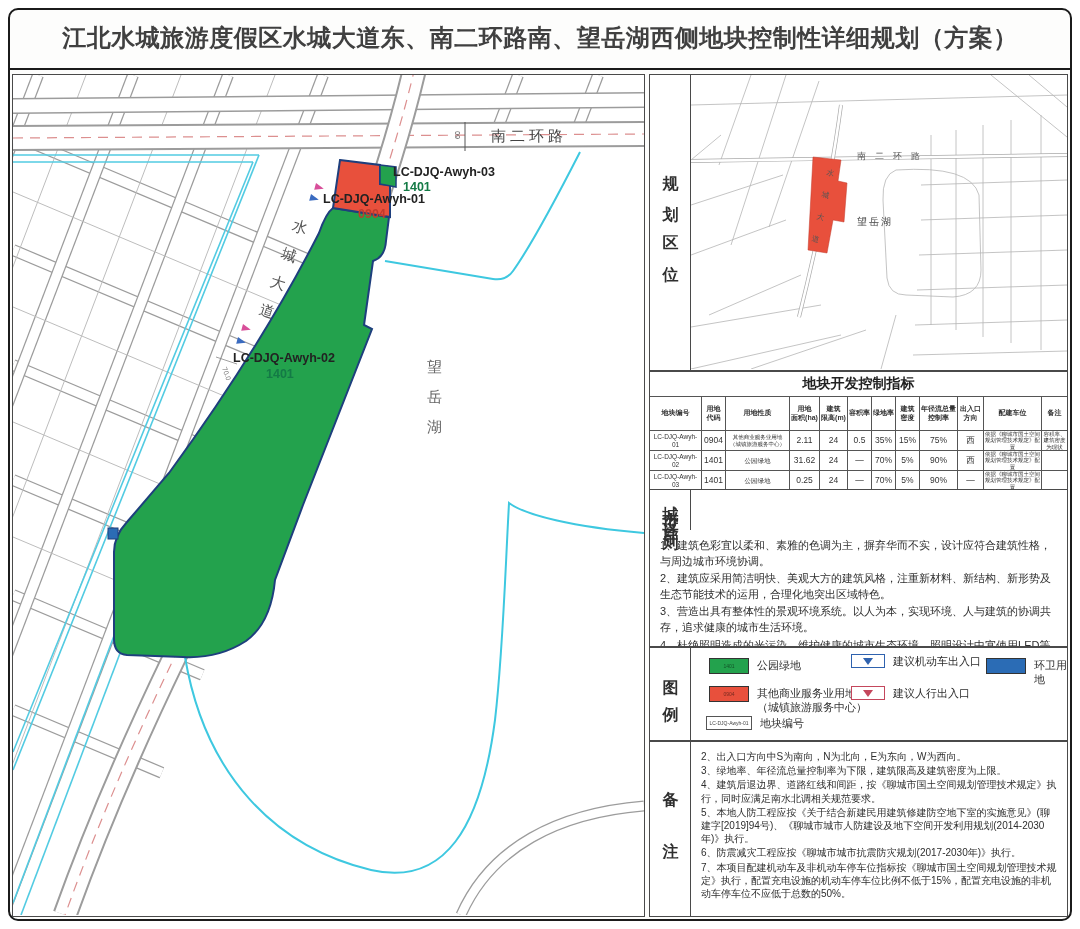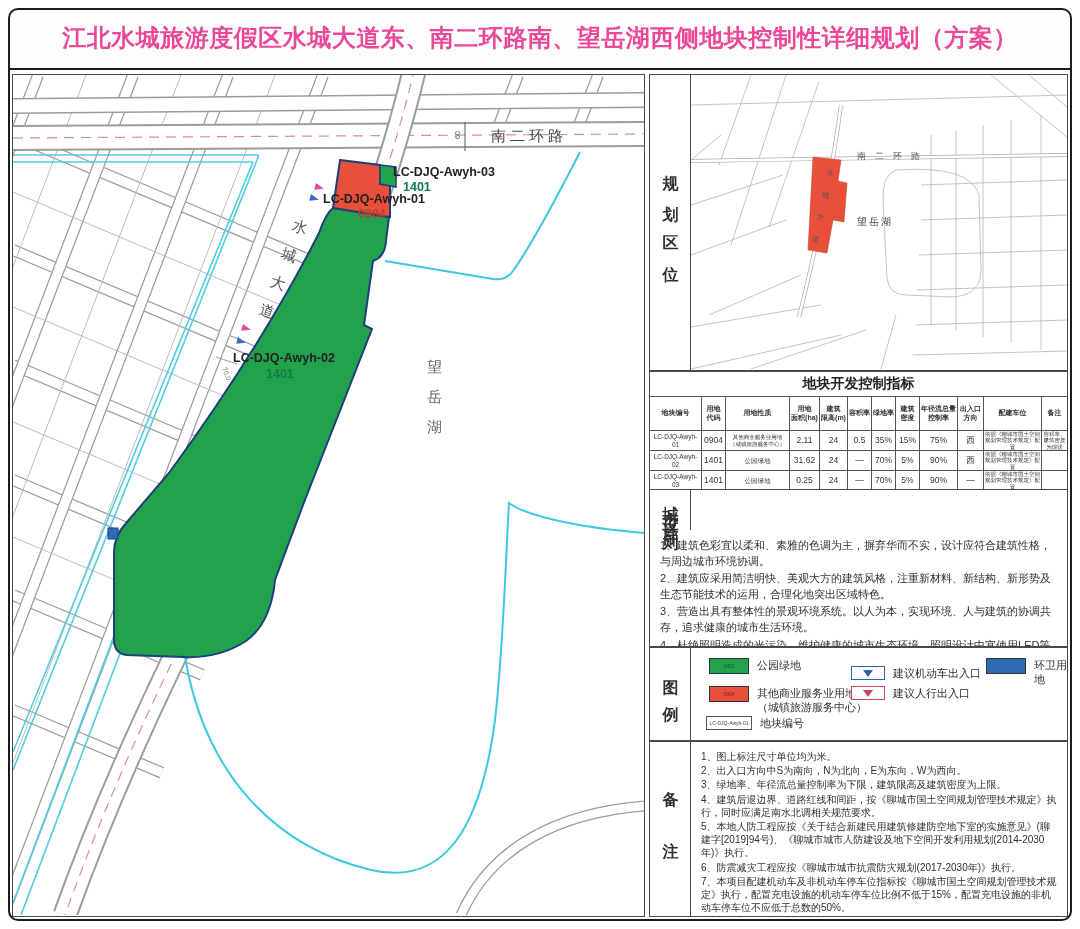--- a/index.html
+++ b/index.html
@@ -1,20 +1,20 @@
 <!DOCTYPE html>
 <html><head>
 <meta charset="utf-8">
 <style>
   html,body{margin:0;padding:0;background:#fff;}
   body{font-family:"Liberation Sans","DejaVu Sans",sans-serif;color:#333;}
   .page{position:relative;width:1080px;height:929px;background:#fff;overflow:hidden;}
   .outer{position:absolute;left:8px;top:8px;width:1060px;height:909px;border:2px solid #1b1b1b;border-radius:10px;background:#fdfdfc;}
   .titlebar{position:absolute;left:8px;top:8px;width:1064px;height:62px;box-sizing:border-box;border-bottom:2px solid #1b1b1b;display:flex;align-items:center;justify-content:center;}
-  .titlebar .t{font-size:24px;font-weight:bold;color:#ec4899;letter-spacing:.5px;white-space:nowrap;}
+  .titlebar .t{font-size:24px;font-weight:bold;color:#404040;letter-spacing:.5px;white-space:nowrap;}
   .box{position:absolute;box-sizing:border-box;border:1.5px solid #4a4a4a;background:#fff;}
   
   .sec{display:flex;}
   .seclabel{width:40px;flex:0 0 40px;border-right:1.5px solid #4a4a4a;display:flex;align-items:center;justify-content:center;}
   .seclabel .v{writing-mode:vertical-rl;text-orientation:upright;font-size:16px;font-weight:bold;color:#2f2f2f;}
   .ls-loc .v{letter-spacing:1.9em;}
   .ls-design .v{letter-spacing:.35em;}
   .ls-legend .v{letter-spacing:1.6em;}
   .ls-notes .v{letter-spacing:3.2em;}
   .secbody{flex:1;position:relative;overflow:hidden;}
@@ -326,21 +326,21 @@
       <div class="v">图例</div>
     </div>
     <div class="secbody">
       <div class="legend-grid">
 
         <div class="litem" style="left:18px;top:10px;">
           <div class="swatch" style="background:#23A24D;">1401</div>
           <div class="llabel">公园绿地</div>
         </div>
 
-        <div class="litem" style="left:160px;top:18px;">
+        <div class="litem" style="left:160px;top:6px;">
           <div class="arrowbox" style="border:1.5px solid #2f62ae;">
             <div class="tri" style="border-top-color:#2f62ae;"></div>
           </div>
           <div class="llabel">建议机动车出入口</div>
         </div>
 
         <div class="litem" style="left:295px;top:10px;">
           <div class="swatch" style="background:#2B6CB5;"></div>
           <div class="llabel">环卫用地</div>
         </div>
@@ -371,21 +371,20 @@
       </div>
     </div>
   </div>
 
   <div class="box sec" style="left:649px;top:741px;width:419px;height:176px;">
     <div class="seclabel ls-notes">
       <div class="v">备注</div>
     </div>
     <div class="secbody">
       <div class="paras notes">
-        <p>1、图上标注尺寸单位均为米。</p>
         <p>2、出入口方向中S为南向，N为北向，E为东向，W为西向。</p>
         <p>3、绿地率、年径流总量控制率为下限，建筑限高及建筑密度为上限。</p>
         <p>4、建筑后退边界、道路红线和间距，按《聊城市国土空间规划管理技术规定》执行，同时应满足南水北调相关规范要求。</p>
         <p>5、本地人防工程应按《关于结合新建民用建筑修建防空地下室的实施意见》(聊建字[2019]94号)、《聊城市城市人防建设及地下空间开发利用规划(2014-2030年)》执行。</p>
         <p>6、防震减灾工程应按《聊城市城市抗震防灾规划(2017-2030年)》执行。</p>
         <p>7、本项目配建机动车及非机动车停车位指标按《聊城市国土空间规划管理技术规定》执行，配置充电设施的机动车停车位比例不低于15%，配置充电设施的非机动车停车位不应低于总数的50%。</p>
       </div>
     </div>
   </div>
 </div>

